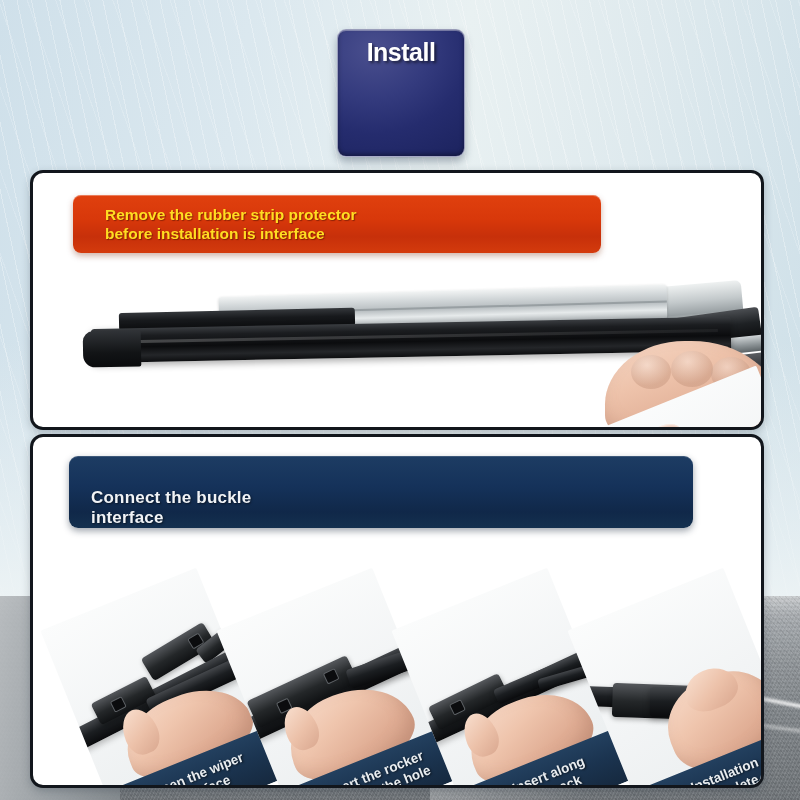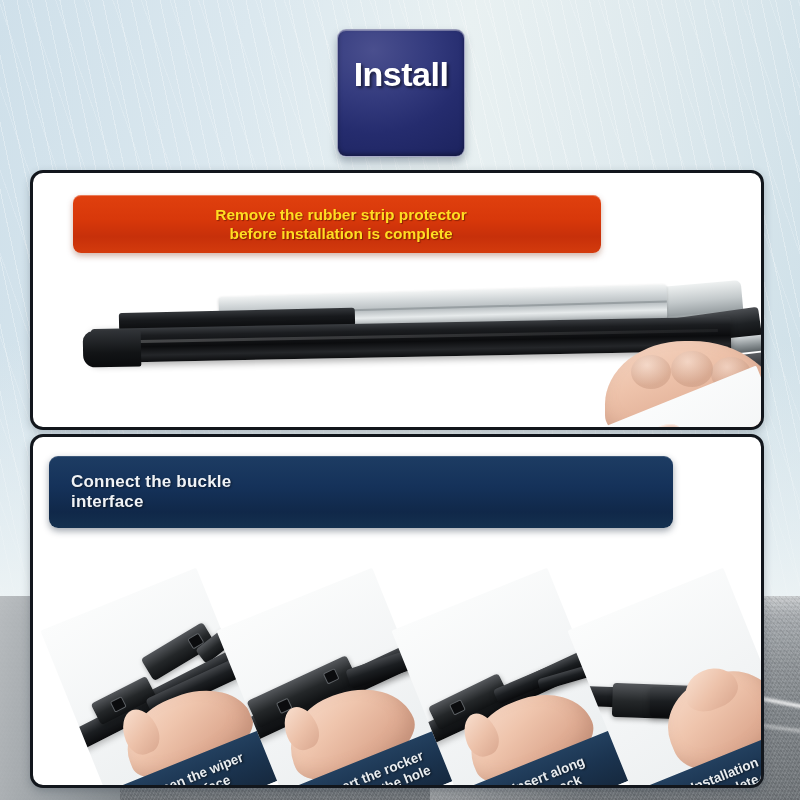--- a/index.html
+++ b/index.html
@@ -73,22 +73,22 @@
     border-radius:9px;
     background:
       radial-gradient(115% 100% at 28% 16%,#4a4f8e 0%,#343b7e 38%,#252c6e 66%,#1d2460 100%);
     box-shadow:0 5px 9px rgba(30,45,70,.35),
                inset 0 1px 0 rgba(255,255,255,.35),
                inset 0 -2px 4px rgba(0,0,0,.35);
     border:1px solid rgba(255,255,255,.55);
     display:flex;align-items:flex-start;justify-content:center;
   }
   #install-badge .txt{
-    margin-top:25px;
-    font-size:34px;font-weight:bold;color:#ffffff;letter-spacing:-.5px;
+    margin-top:8px;
+    font-size:25px;font-weight:bold;color:#ffffff;letter-spacing:-.5px;
     text-shadow:2px 2px 3px rgba(0,0,0,.55);
     font-family:"Liberation Sans", sans-serif;
   }
   #install-shadow{
     position:absolute;left:342px;top:152px;width:118px;height:9px;
     background:radial-gradient(50% 100% at 50% 0%,rgba(60,75,95,.45),rgba(60,75,95,0) 75%);
   }
 
   
   .panel{
@@ -102,22 +102,22 @@
 
   
   #warning-banner{
     position:absolute;left:40px;top:22px;width:528px;height:58px;
     border-radius:8px;
     background:linear-gradient(180deg,#e0400e 0%,#d8380a 42%,#c7300a 72%,#d43b0d 100%);
     box-shadow:0 3px 6px rgba(120,40,10,.35),inset 0 1px 0 rgba(255,255,255,.32);
     display:flex;align-items:center;
   }
   #warning-banner .wtxt{
-    padding-left:8px;color:#ffdd22;font-weight:bold;font-size:15.5px;
-    line-height:19px;text-align:center;width:100%;box-sizing:border-box;
+    padding-left:32px;color:#ffdd22;font-weight:bold;font-size:15.5px;
+    line-height:19px;text-align:left;width:100%;box-sizing:border-box;
     text-shadow:1px 1px 1px rgba(90,20,0,.6);
     font-family:"Liberation Sans", sans-serif;
   }
 
   
   .blade-wrap{position:absolute;left:0;top:0;width:722px;height:248px;}
   .blade-main{
     position:absolute;left:58px;top:156px;width:640px;height:34px;
     transform:rotate(-1.1deg);transform-origin:left center;
     background:linear-gradient(180deg,#3a3d41 0%,#1b1d20 22%,#0b0c0e 55%,#242629 80%,#0d0e10 100%);
@@ -200,25 +200,25 @@
   .nail{
     position:absolute;left:44px;top:84px;width:34px;height:26px;
     transform:rotate(-20deg);
     background:linear-gradient(160deg,#f9e3d6,#e9c0ae 60%,#dcae9b);
     border-radius:50% 50% 55% 55% / 46% 46% 60% 60%;
     box-shadow:inset 0 1px 2px rgba(255,255,255,.7);
   }
 
   
   #buckle-header{
-    position:absolute;left:16px;top:19px;width:624px;height:72px;
+    position:absolute;left:36px;top:19px;width:624px;height:72px;
     border-radius:9px;
     background:linear-gradient(180deg,#1d3c63 0%,#15325a 42%,#102849 78%,#14304f 100%);
     box-shadow:0 3px 7px rgba(15,30,50,.4),inset 0 1px 0 rgba(255,255,255,.15);
-    display:flex;align-items:center;justify-content:space-between;
+    display:flex;align-items:flex-end;justify-content:space-between;
   }
   #buckle-title{
     color:#f0f3f6;font-weight:bold;font-size:17px;line-height:20px;
     padding-left:22px;letter-spacing:.2px;
     text-shadow:1px 1px 2px rgba(0,0,0,.55);
     font-family:"Liberation Sans", sans-serif;
   }
   #quick-badge{
     margin-right:20px;width:198px;height:48px;border-radius:3px;
     background:linear-gradient(180deg,#e8100f 0%,#c00605 40%,#a40303 72%,#d21110 100%);
@@ -316,21 +316,21 @@
       <div class="knuck" style="left:26px;top:14px;width:40px;height:34px;"></div>
       <div class="knuck" style="left:66px;top:10px;width:42px;height:36px;"></div>
       <div class="knuck" style="left:106px;top:16px;width:40px;height:34px;"></div>
       <div class="thumb"></div>
       <div class="nail"></div>
     </div>
 
     <div id="warning-banner">
       <div class="wtxt">
         <span>Remove the rubber strip protector</span><br>
-        <span>before installation is complete</span>
+        <span>before installation is interface</span>
       </div>
     </div>
   </div>
 
   <div class="panel" id="panel-buckle">
 
     <div id="buckle-header">
       <div id="buckle-title">
         <span>Connect the buckle</span><br>
         <span>interface</span>

